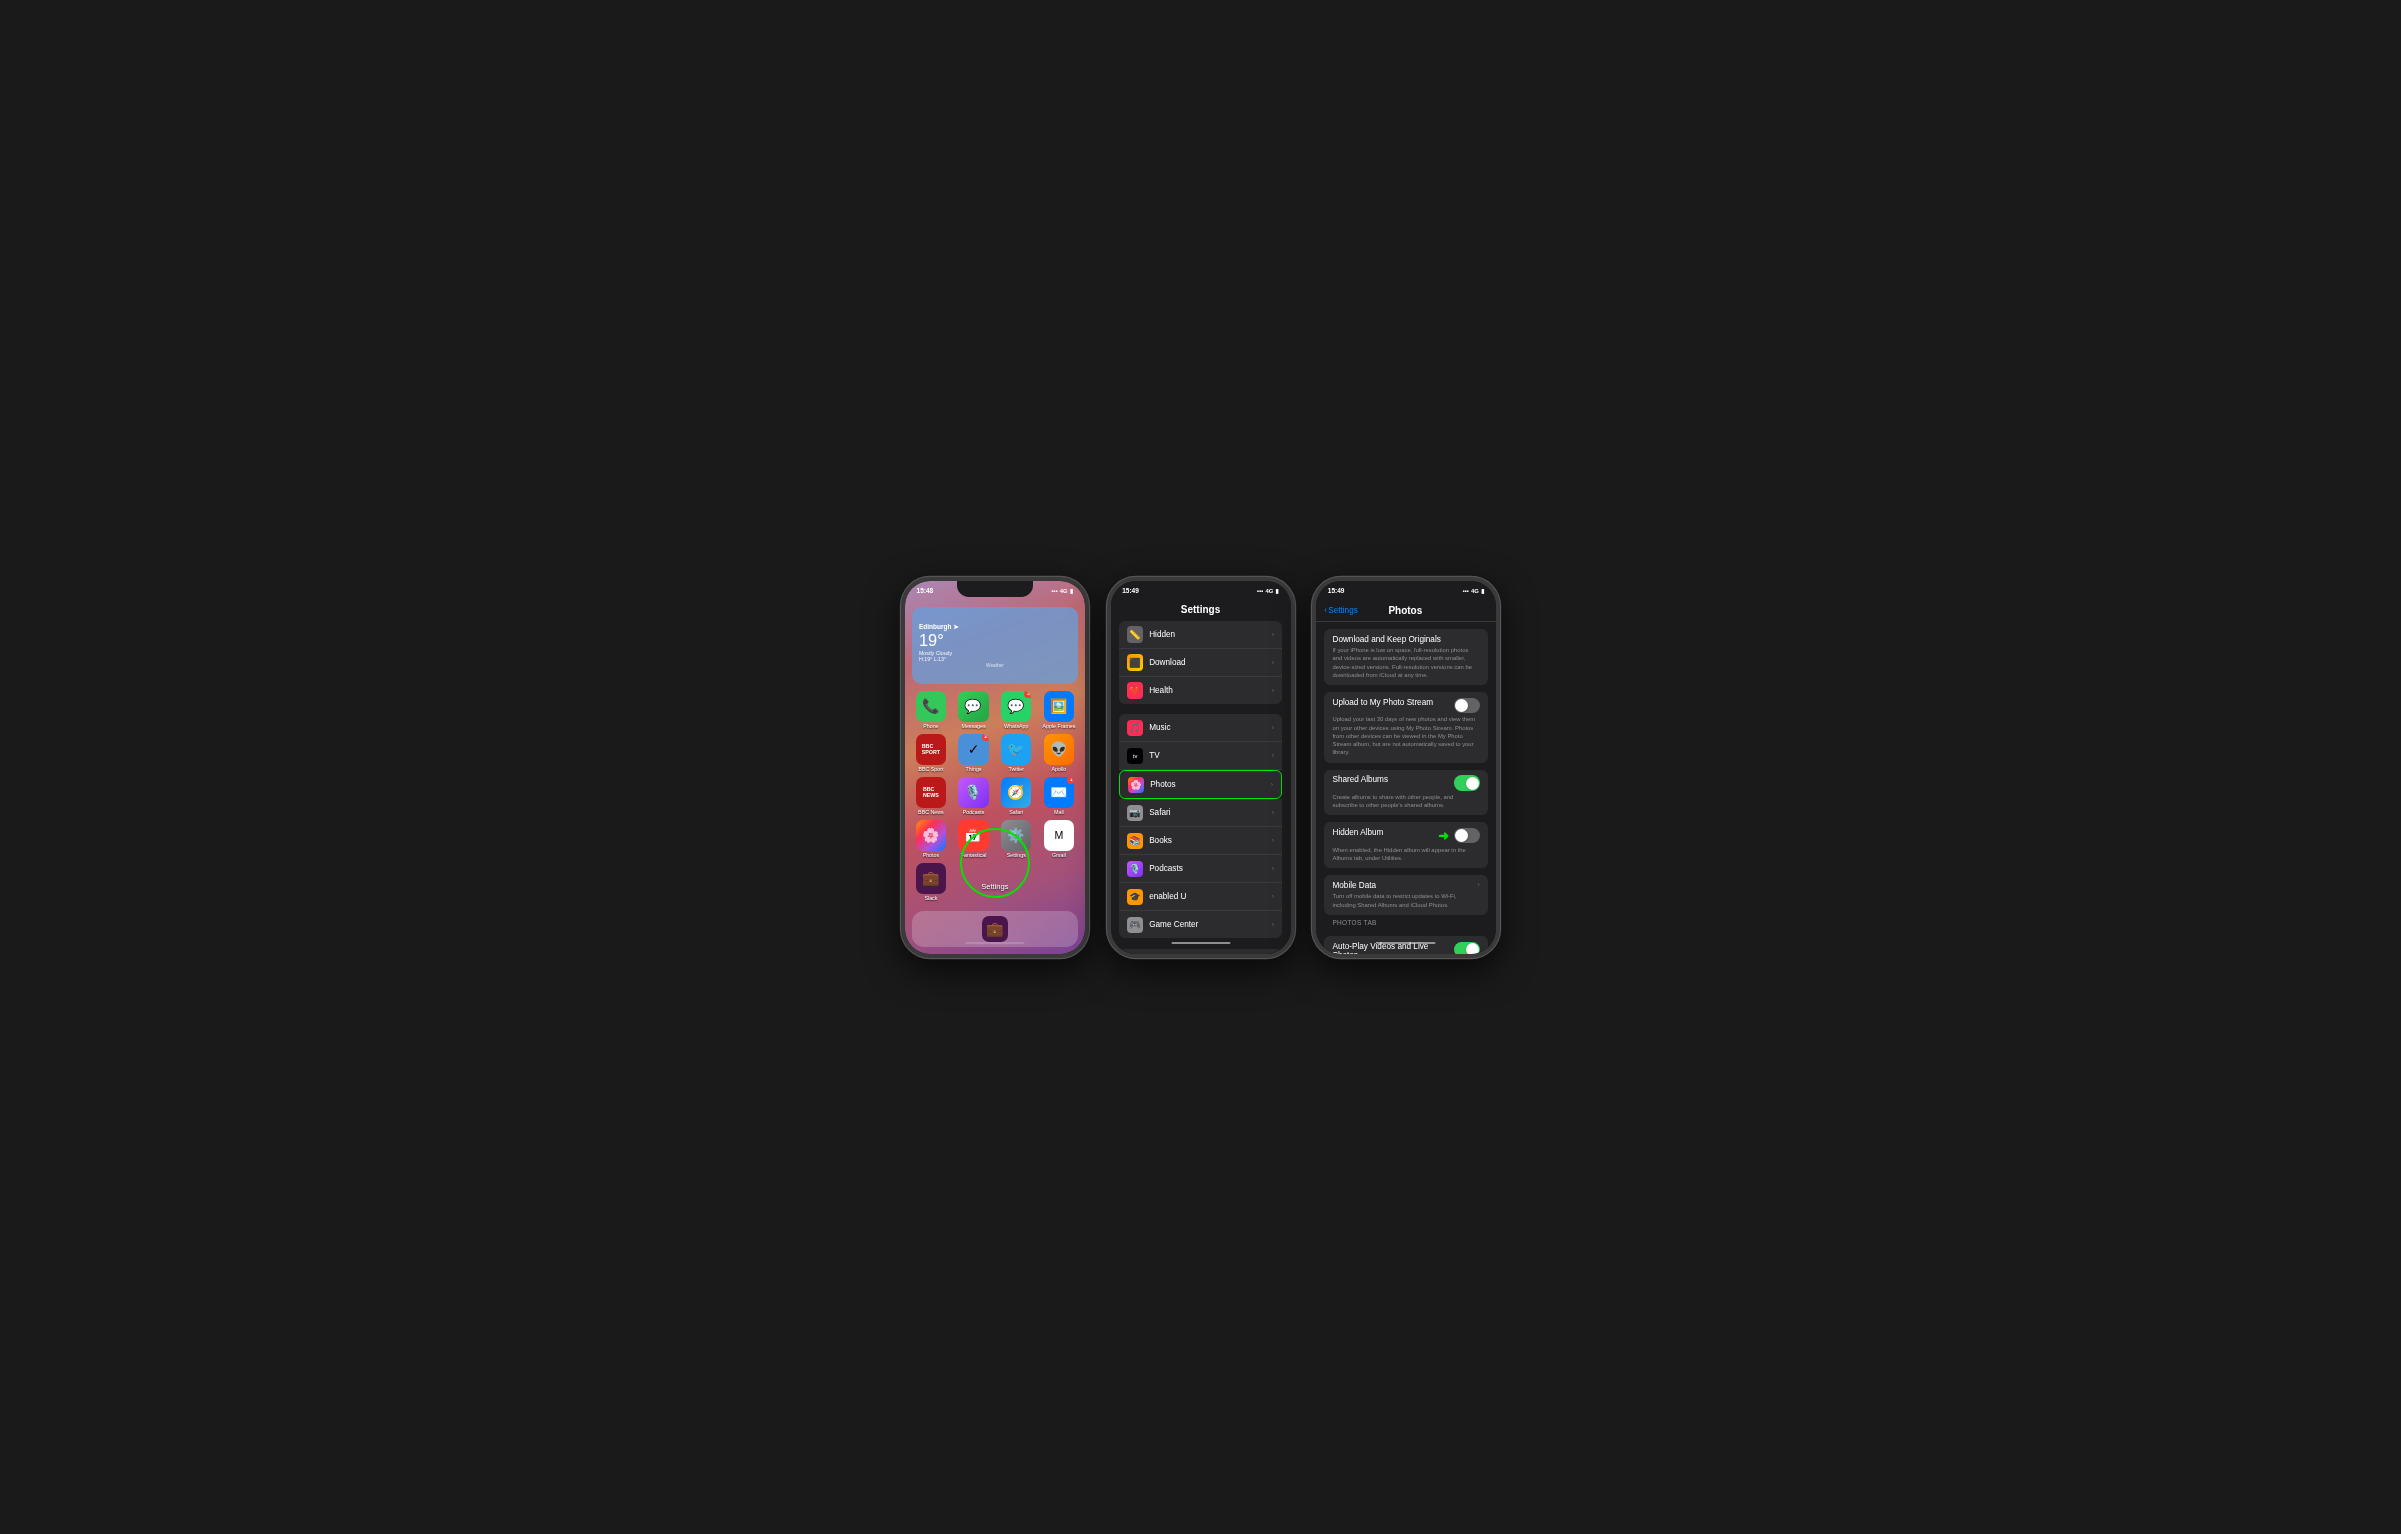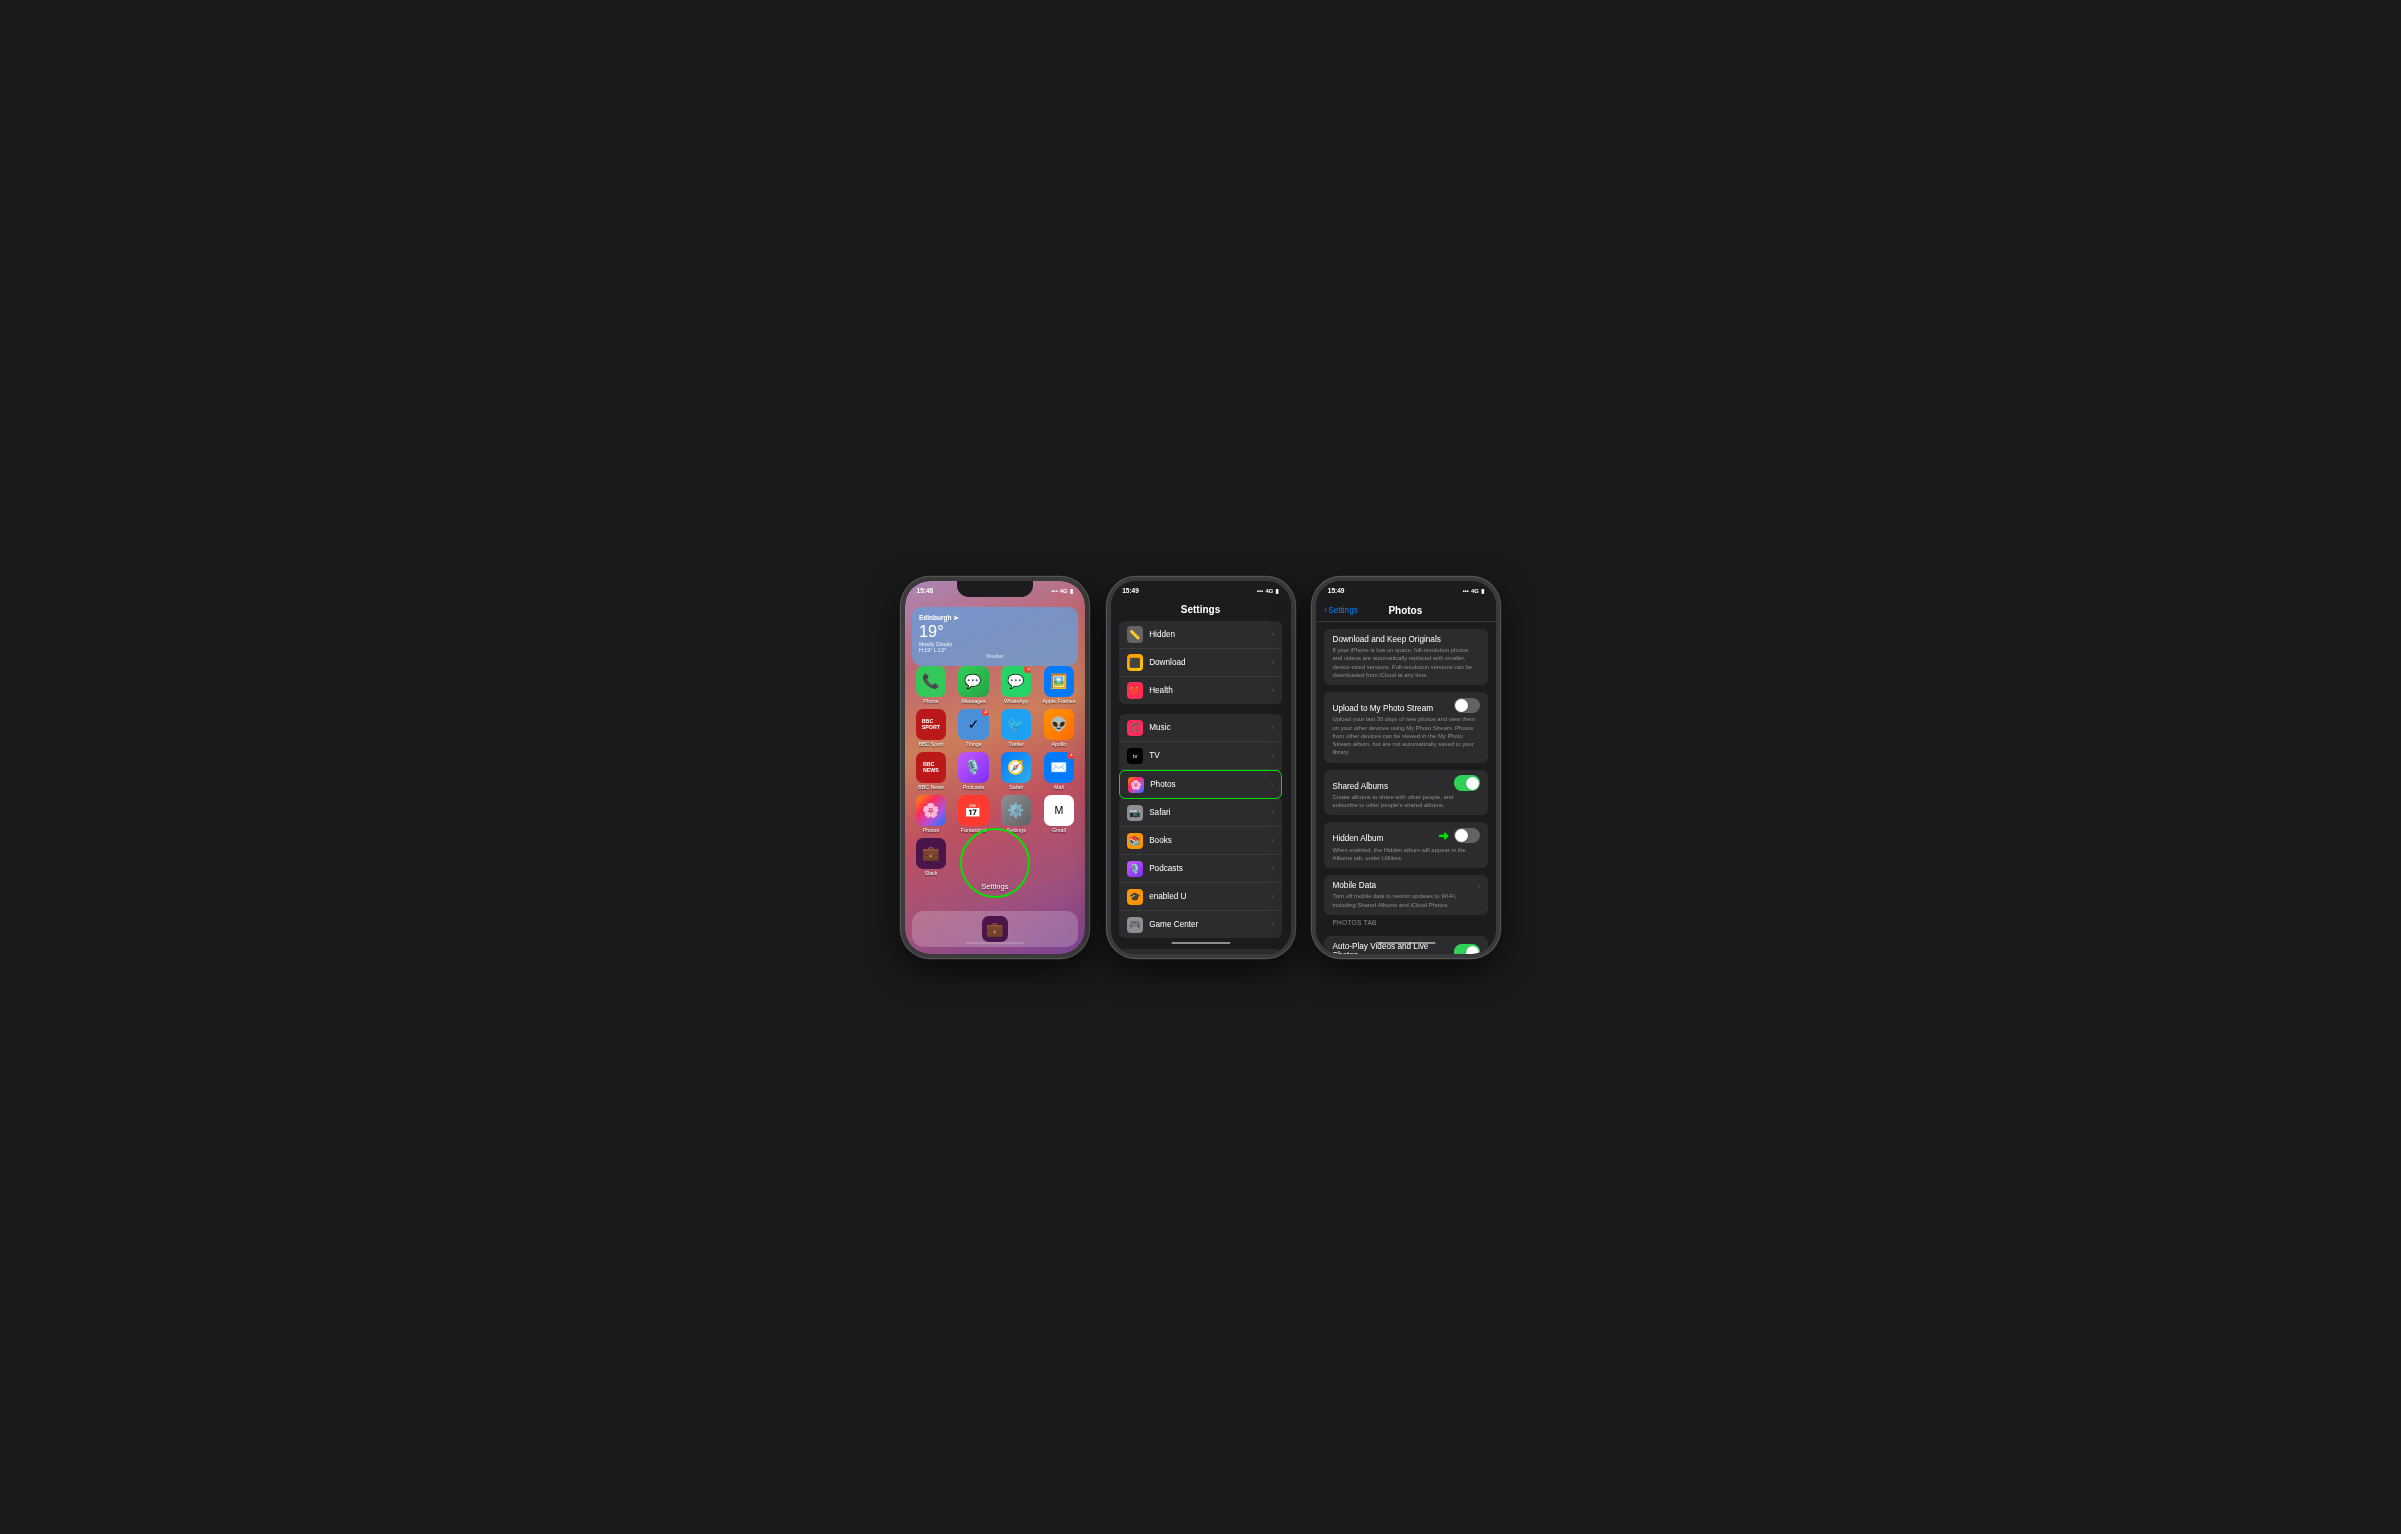--- a/index.html
+++ b/index.html
@@ -77,22 +77,22 @@
     .home-grid {
       position: absolute;
       top: 20.5px; left: 0; right: 0;
       padding: 5.9px 7px;
       z-index: 10;
     }
 
     .widget-weather {
       background: rgba(100,160,220,0.75);
       border-radius: 9.4px;
-      padding: 7px 7px;
-      margin-bottom: 0;
+      padding: 16px 7px;
+      margin-bottom: 7px;
       color: white;
       backdrop-filter: blur(5.9px);
     }
     .widget-weather .city { font-size: 6.5px; font-weight: 600; }
     .widget-weather .temp { font-size: 16.4px; font-weight: 200; }
     .widget-weather .desc { font-size: 5.3px; opacity: 0.9; }
 
     .app-grid {
       display: grid;
       grid-template-columns: repeat(4, 1fr);
@@ -263,21 +263,21 @@
       margin-top: 7px;
       overflow: hidden;
     }
     .setting-item {
       padding: 5.9px 8.2px;
       border-bottom: 0.3px solid #3a3a3a;
     }
     .setting-item:last-child { border-bottom: none; }
     .setting-item-row {
       display: flex;
-      align-items: flex-end;
+      align-items: flex-start;
       justify-content: space-between;
     }
     .setting-item-title {
       font-size: 8.2px;
       color: white;
       font-weight: 400;
     }
     .setting-item-desc {
       font-size: 5.9px;
       color: #8e8e93;

